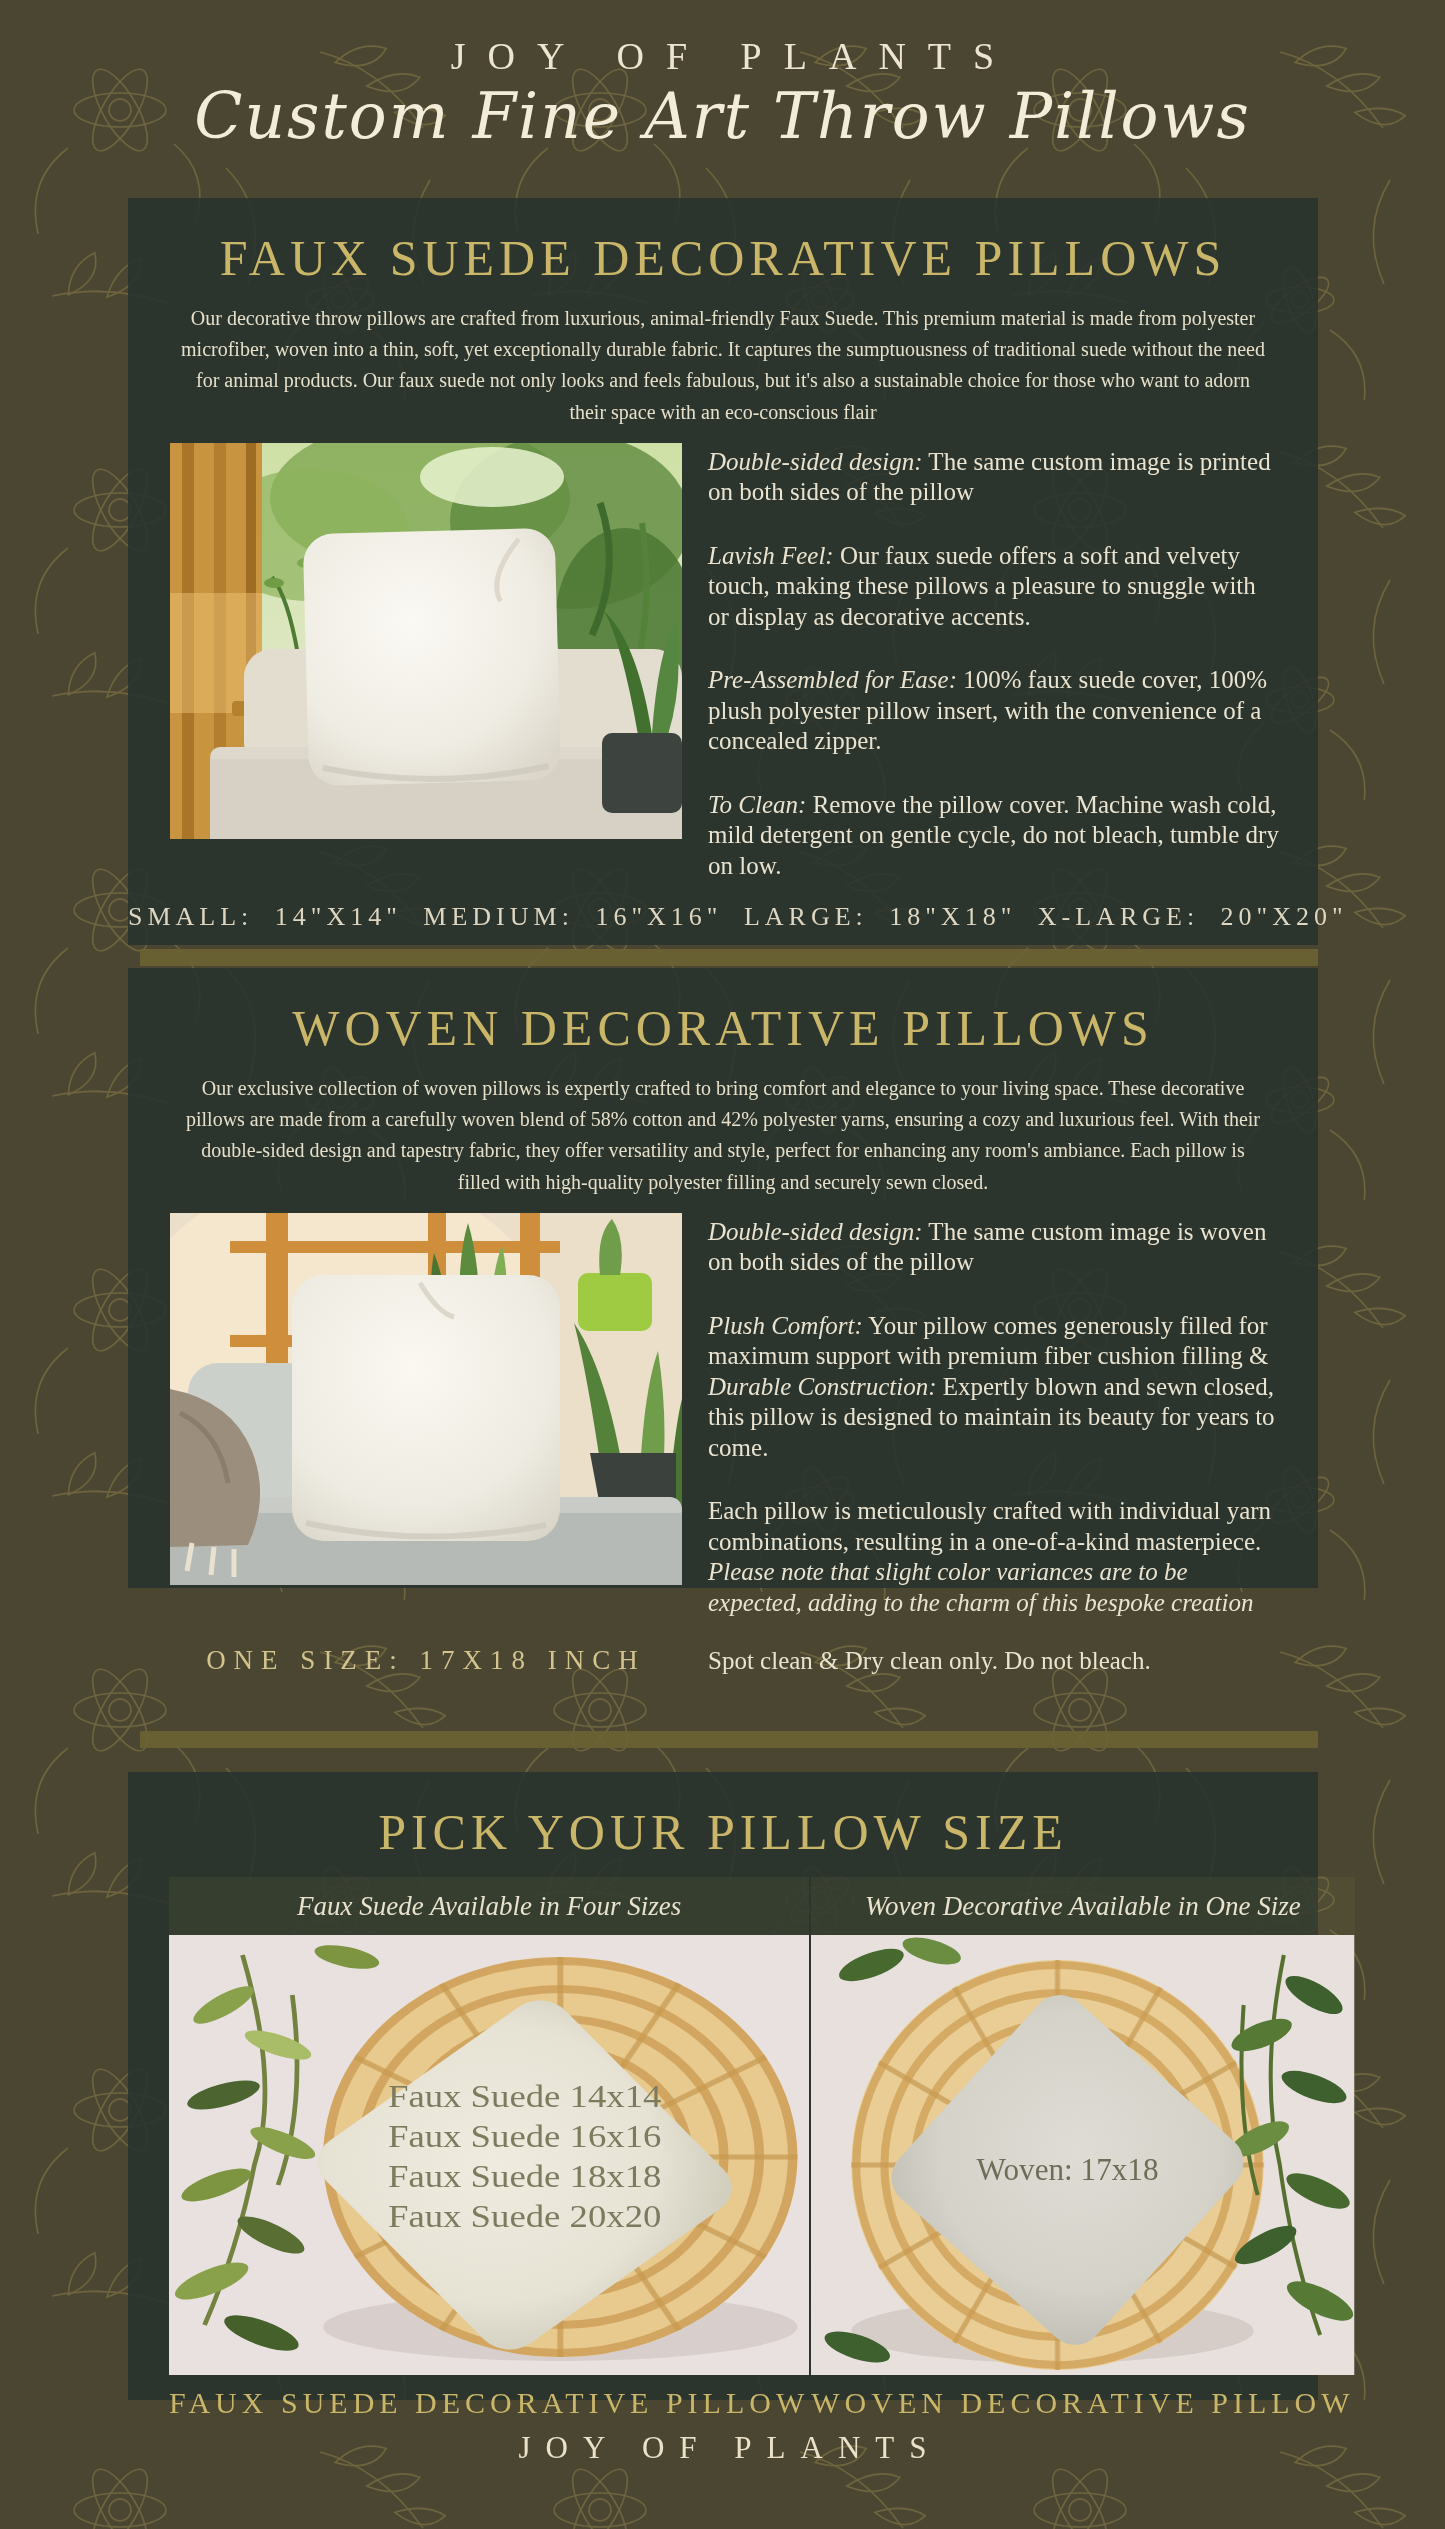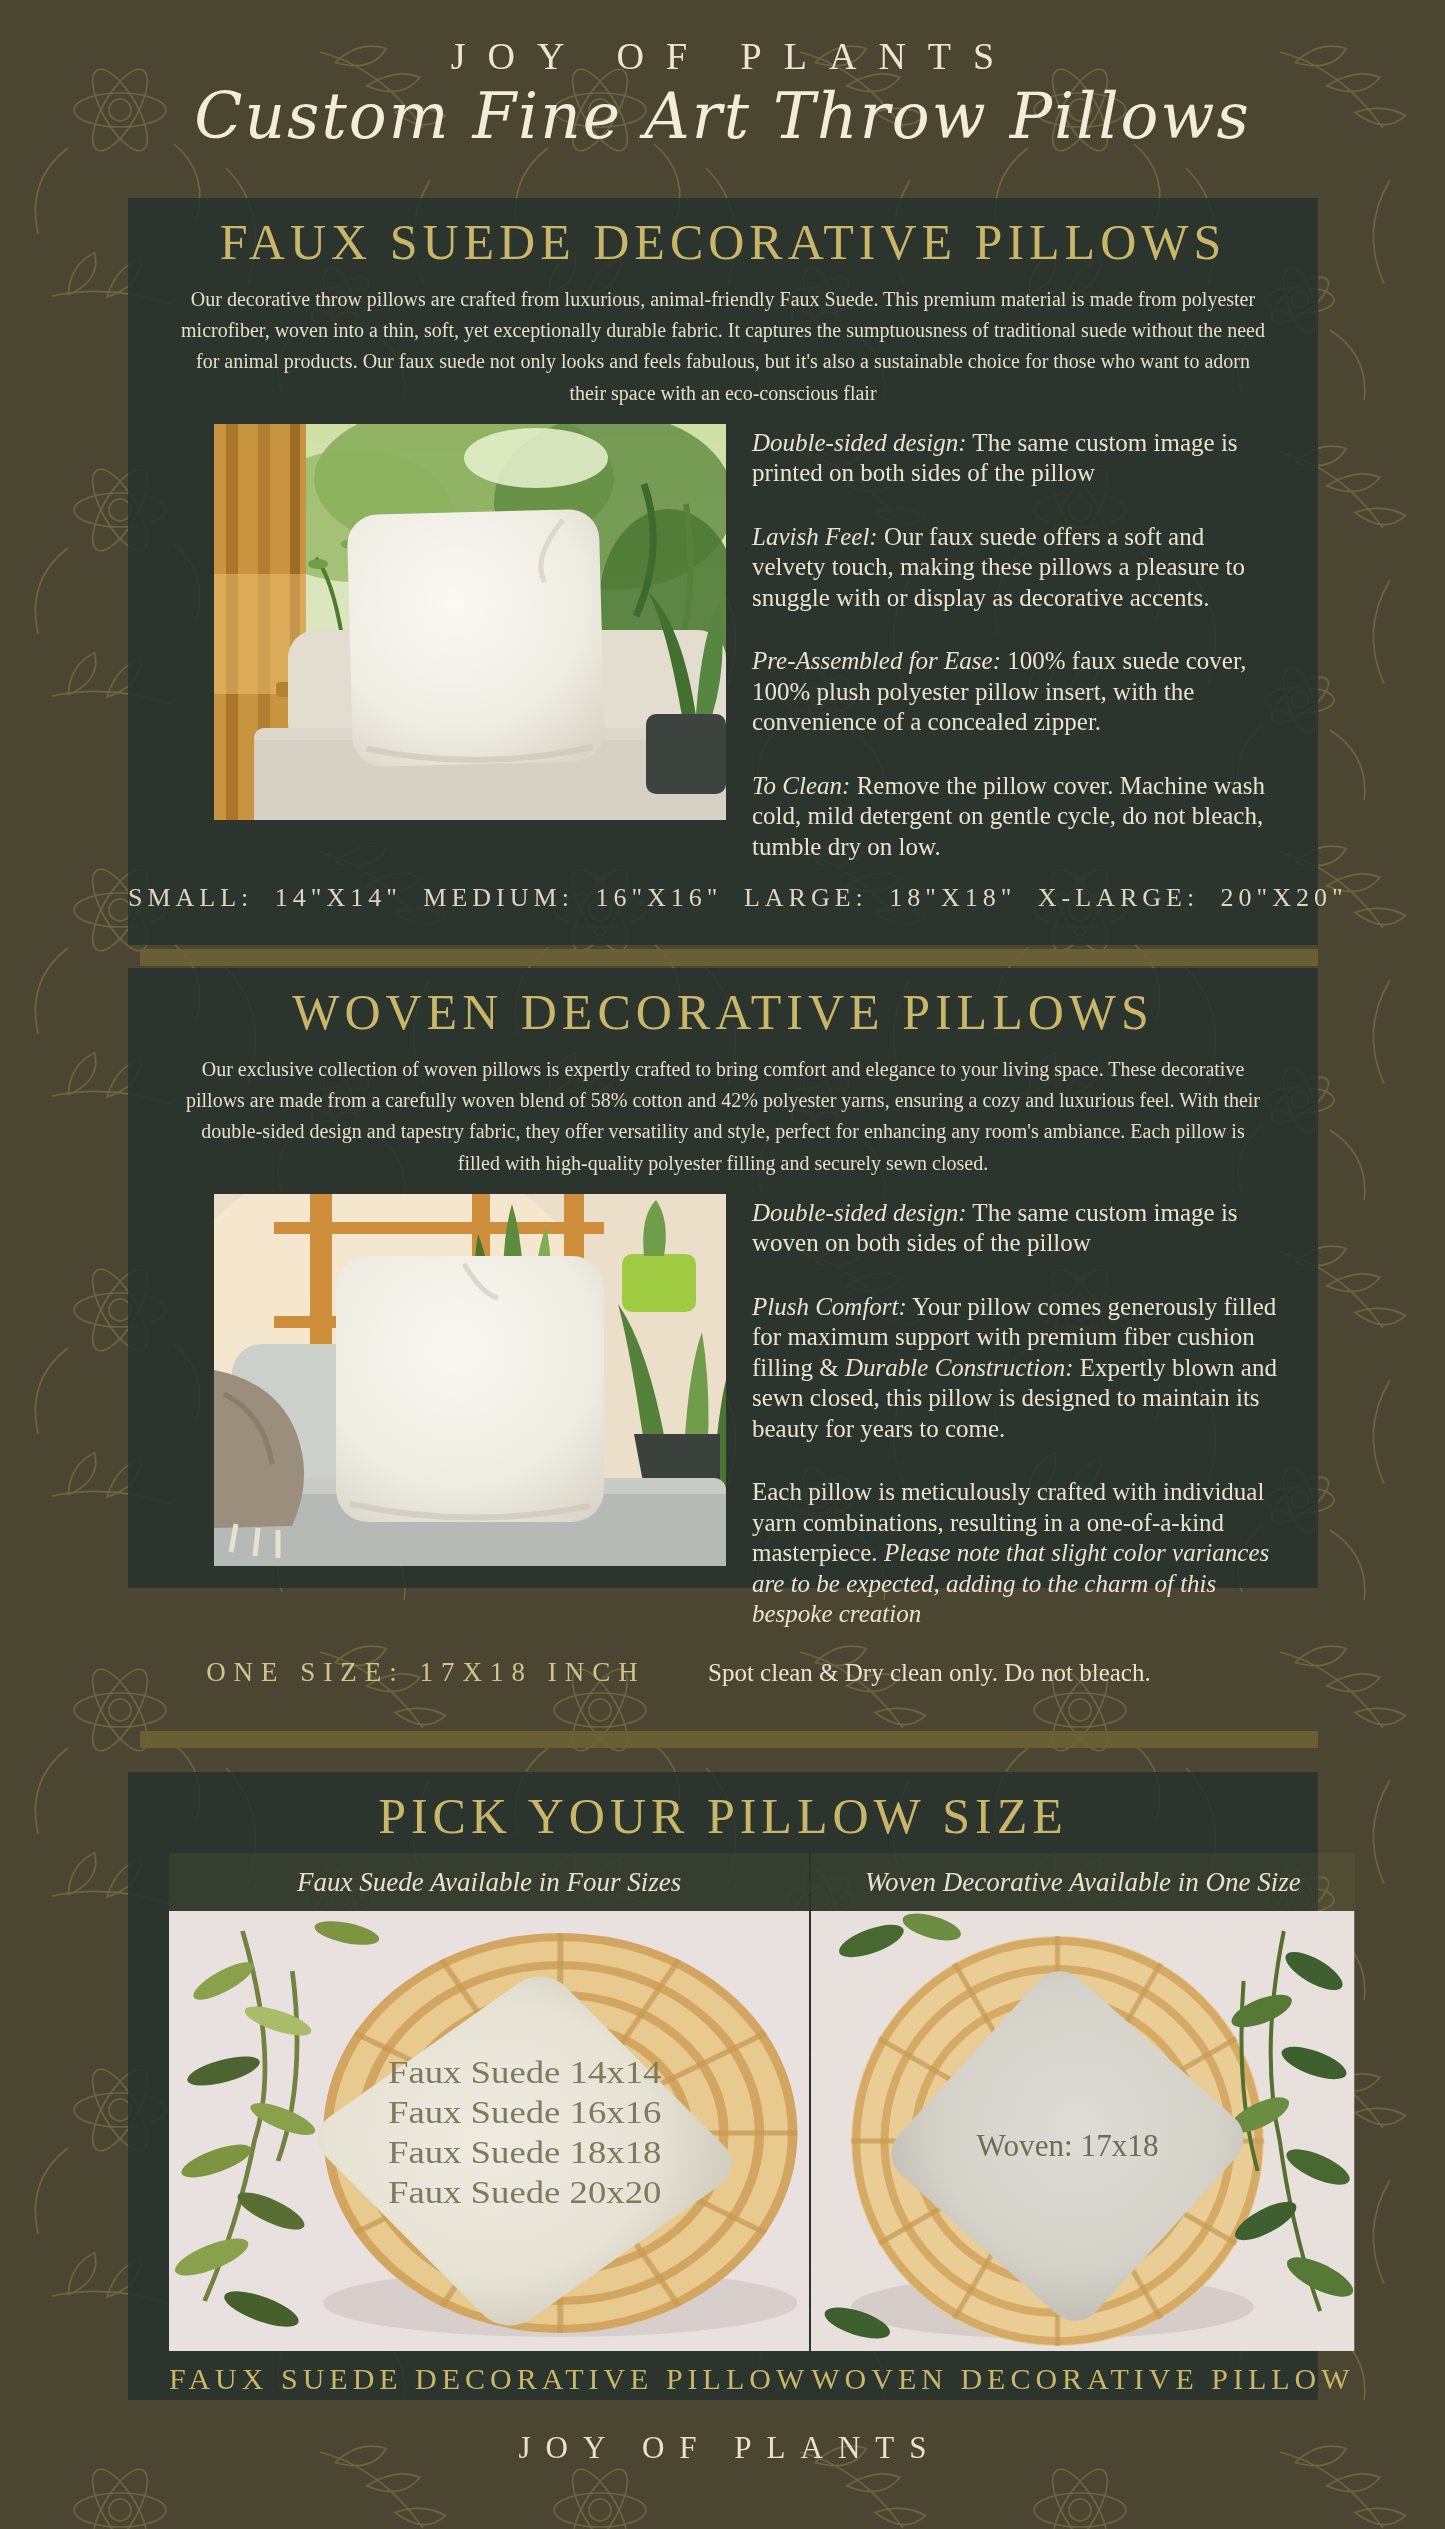--- a/index.html
+++ b/index.html
@@ -17,25 +17,25 @@
   
   .panel{position:absolute;left:128px;width:1190px;background:rgba(41,51,46,0.90);
          z-index:1;box-sizing:border-box;}
   .panel-faux{top:198px;height:747px;}
   .panel-woven{top:968px;height:620px;}
   .panel-picker{top:1772px;height:628px;}
   .stripe{position:absolute;left:140px;width:1178px;height:17px;background:#6c6234;
           opacity:.9;z-index:1;}
   .stripe-1{top:949px;} .stripe-2{top:1731px;}
 
-  .section-title{margin:0;padding-top:15px;text-align:center;font-weight:400;
+  .section-title{margin:16px;padding-top:15px;text-align:center;font-weight:400;
                  font-size:50px;letter-spacing:5px;color:#c9b669;}
   .intro{width:1088px;margin:13px auto 0;text-align:center;font-size:20px;
          line-height:1.56;color:#e6dfc9;}
-  .content-row{display:flex;gap:26px;padding:15px 36px 0 42px;margin-left:44px;}
+  .content-row{display:flex;gap:26px;padding:15px 36px 0 42px;}
   .photo-frame{flex:0 0 auto;}
   .photo-frame svg{display:block;}
   .features{flex:1;display:flex;flex-direction:column;gap:33px;padding-top:4px;
             color:#eae3d0;font-size:25px;line-height:1.22;}
   .feature{margin:0;}
   .feature em{font-style:italic;}
   .sizes-line{margin-top:21px;text-align:center;font-size:26px;letter-spacing:5px;
               word-spacing:10px;color:#ded6c0;white-space:nowrap;}
   .bottom-row{display:flex;gap:26px;align-items:baseline;padding:27px 36px 0 42px;}
   .one-size{flex:0 0 512px;text-align:center;font-size:27px;letter-spacing:8px;

